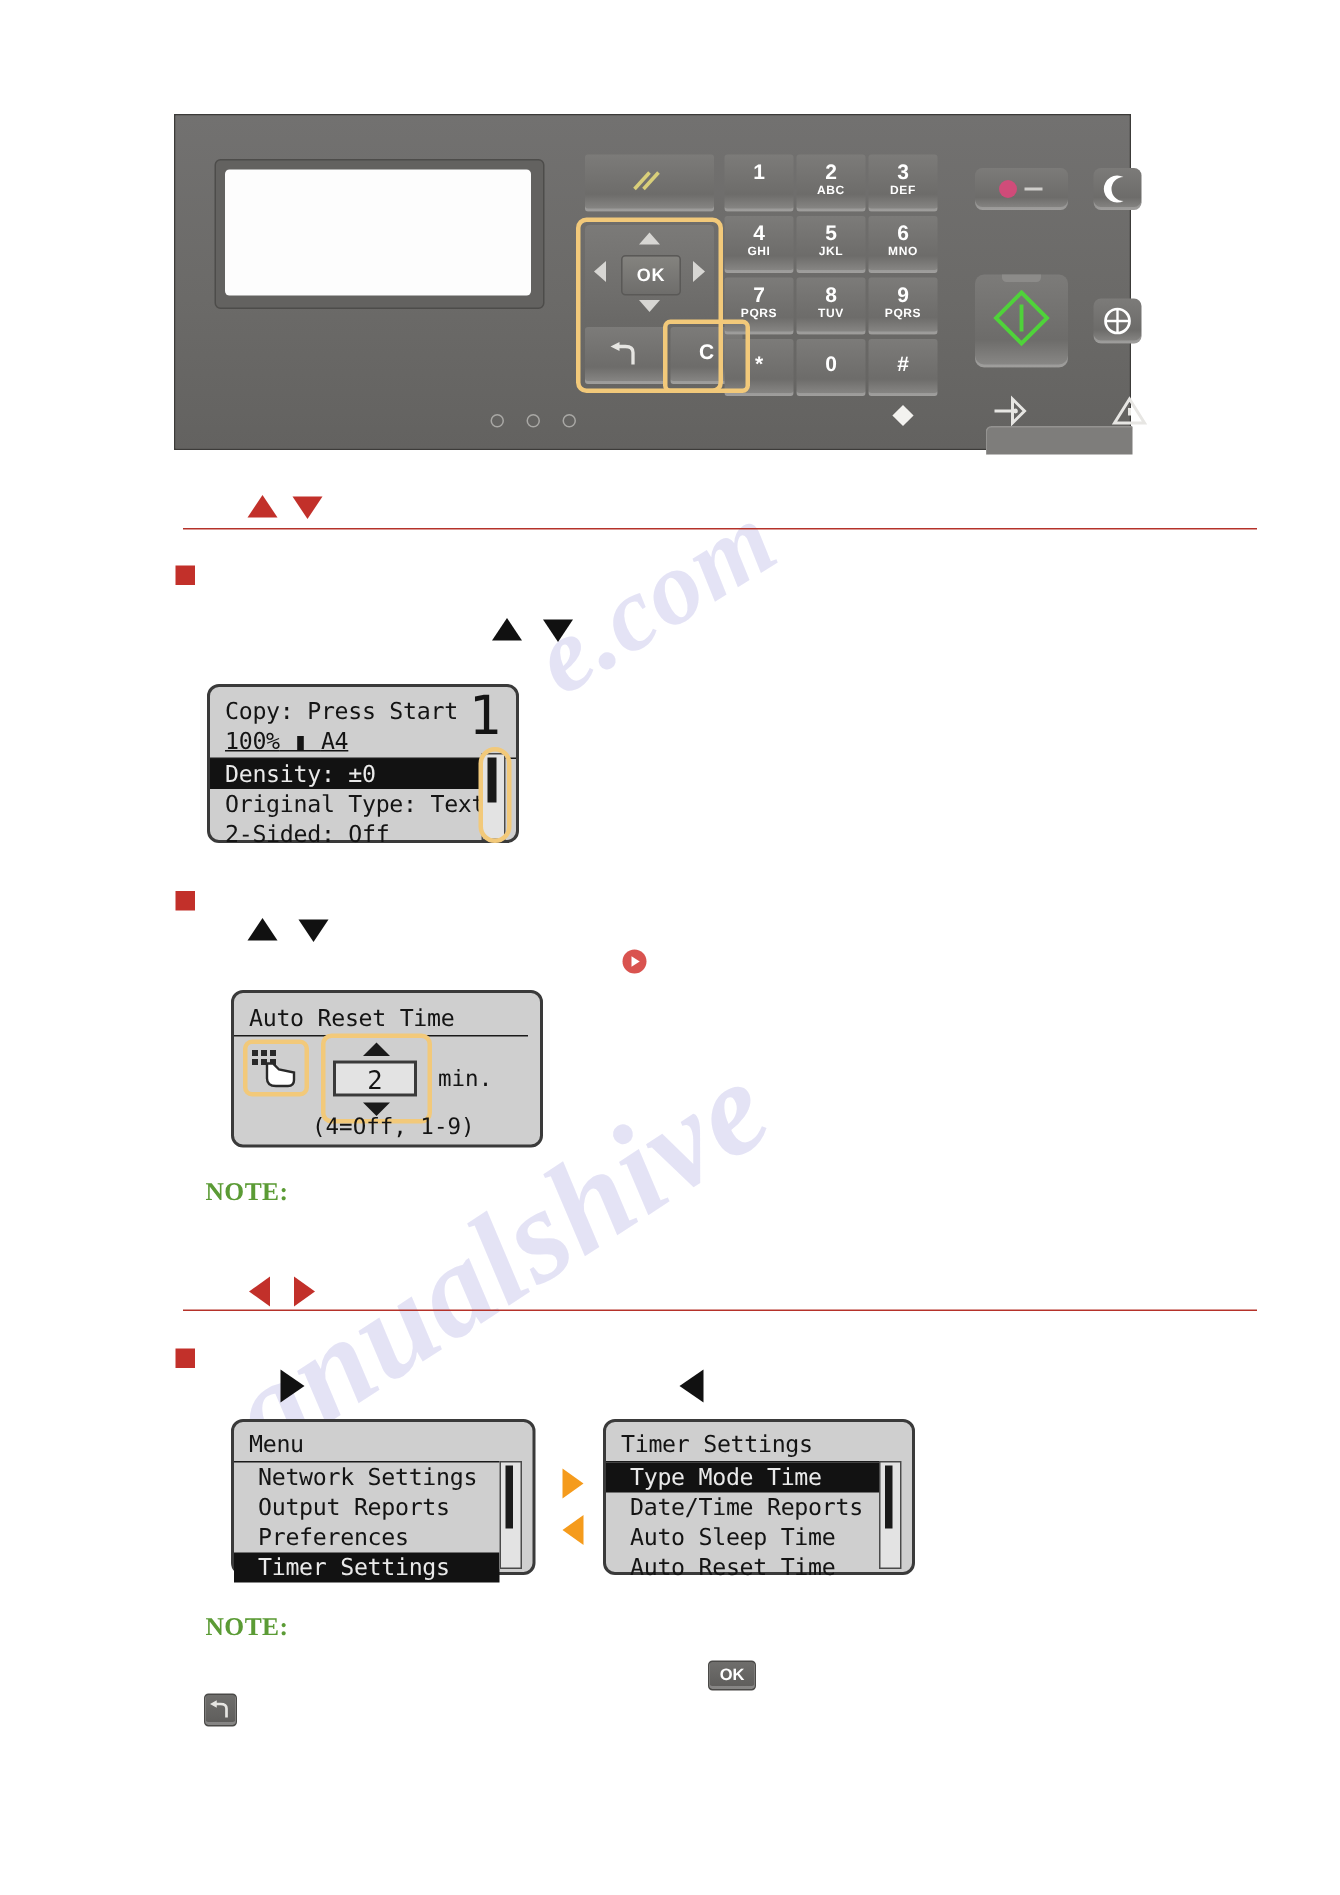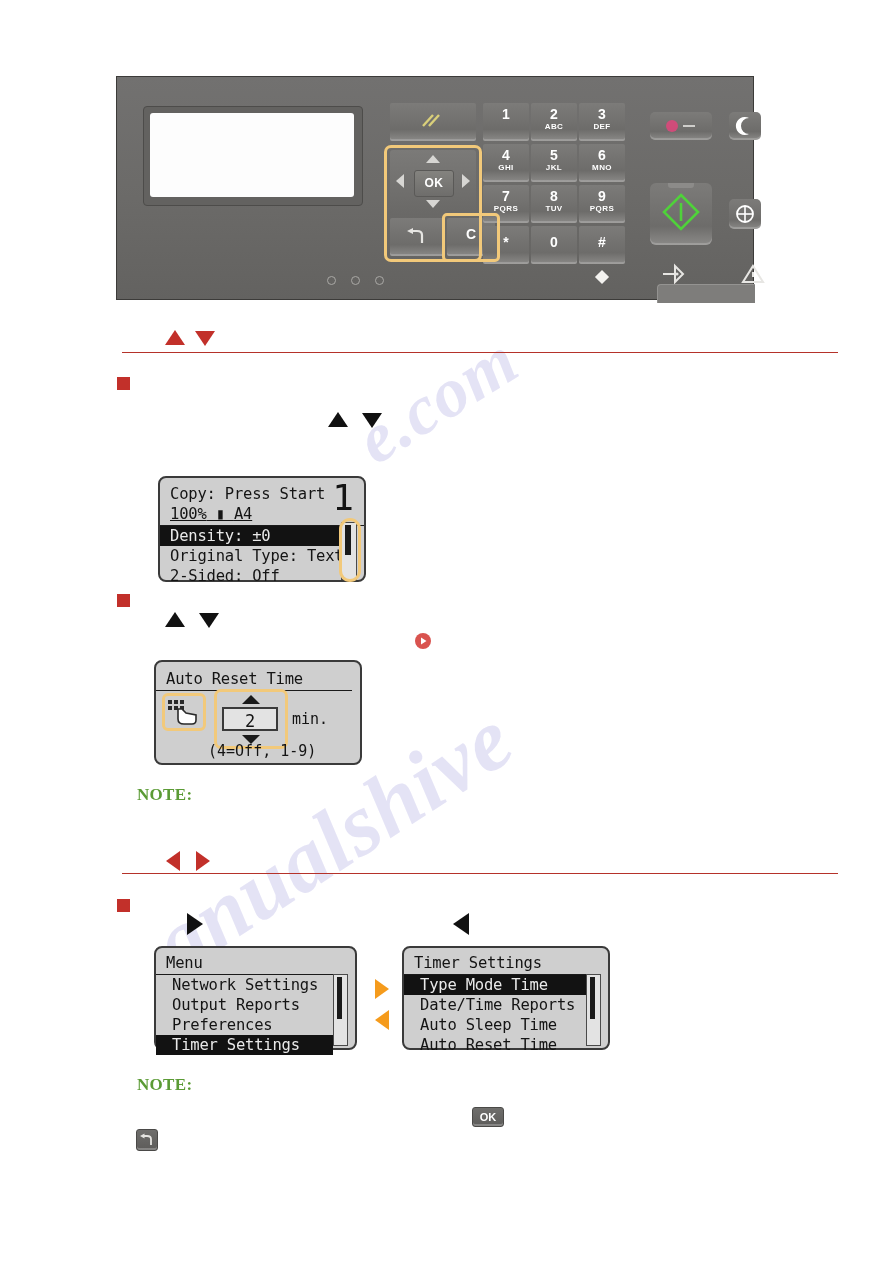--- a/index.html
+++ b/index.html
@@ -280,21 +280,21 @@
 <div style="position:absolute;left:195px;top:331px;">
   <span class="dtri-red"></span>
 </div>
 <div class="sep" style="top:352px;"></div>
 
 <div class="sqbullet" style="left:117px;top:377px;"></div>
 
 <div style="position:absolute;left:328px;top:412px;"><span class="utri-blk"></span></div>
 <div style="position:absolute;left:362px;top:413px;"><span class="dtri-blk"></span></div>
 
-<div class="screen" style="left:158px;top:456px;width:208px;height:106px;padding:6px 0 16px 0;margin-top:20px;">
+<div class="screen" style="left:138px;top:456px;width:208px;height:106px;padding:6px 0 16px 0;">
   <div class="line" style="padding-left:10px;">Copy: Press Start</div>
   <div class="line" style="padding-left:10px;border-bottom:1.5px solid #1a1a1a;padding-bottom:1px;text-decoration:underline;"><span>100%</span><span> ▮ </span><span>A4</span></div>
   <div class="line inv" style="padding-left:10px;margin-right:22px;">Density: ±0</div>
   <div class="line" style="padding-left:10px;">Original Type: Text</div>
   <div class="line" style="padding-left:10px;">2-Sided: Off</div>
 
   <div style="position:absolute;right:10px;top:2px;font-family:'DejaVu Sans Mono','Liberation Mono',monospace;font-size:36px;line-height:36px;color:#141414;">1</div>
 
   <div style="position:absolute;right:7px;top:44px;width:14px;height:56px;border:1px solid #4a4a4a;background:#e3e3e3;">
     <div style="position:absolute;left:3px;top:2px;width:6px;height:30px;background:#1a1a1a;"></div>

